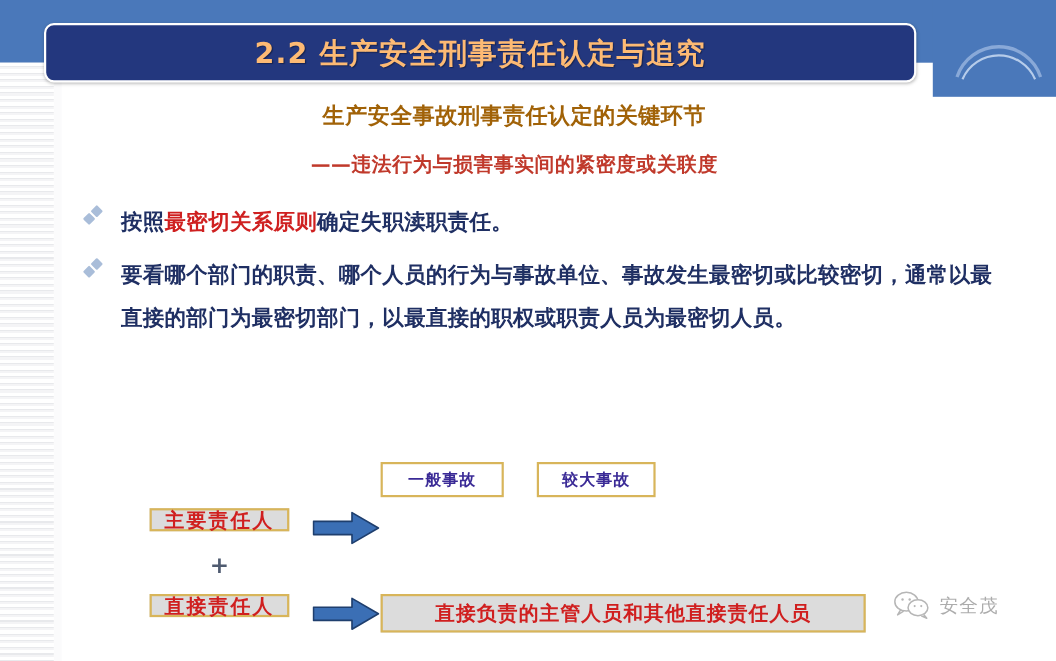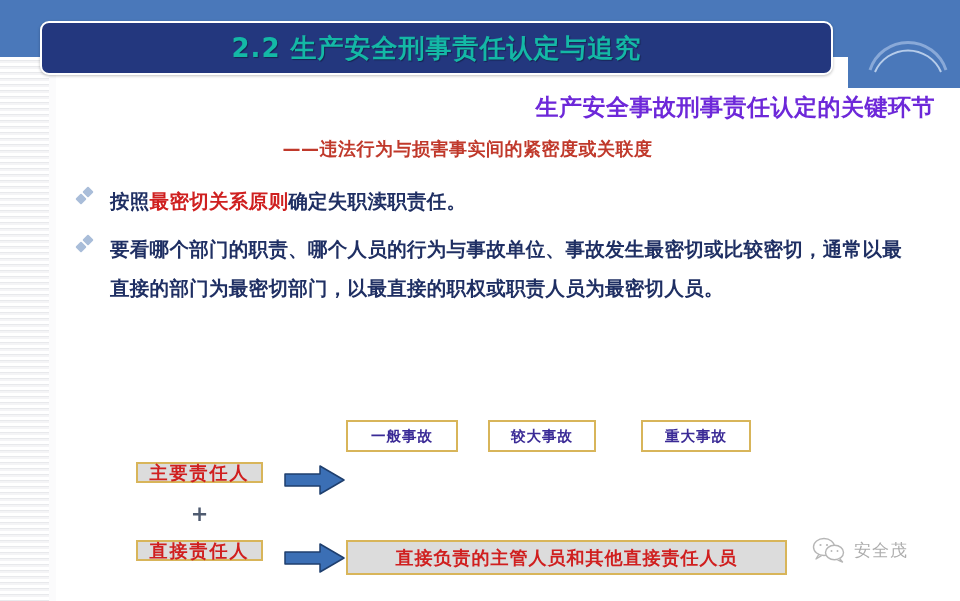--- a/index.html
+++ b/index.html
@@ -67,36 +67,36 @@
     width: 793px; height: 54px;
     background: #23377e;
     border: 2px solid #ffffff;
     border-radius: 9px;
     box-shadow: 0 1px 3px rgba(0,0,0,.25);
     display: flex;
     align-items: center;
     justify-content: center;
   }
   .title-text {
-    color: #14b8a6;
+    color: #fdba74;
     font-size: 26px;
     font-weight: bold;
     letter-spacing: 1px;
     white-space: nowrap;
     text-shadow: 1px 1px 1px rgba(0,0,0,.35);
   }
 
   
   .subtitle-1 {
     position: absolute;
     left: 0; top: 92px;
     width: 935px;
-    text-align: right;
-    color: #6d28d9;
-    font-size: 23px;
+    text-align: center;
+    color: #a16207;
+    font-size: 20px;
     font-weight: bold;
     letter-spacing: .5px;
   }
   .subtitle-2 {
     position: absolute;
     left: 0; top: 137px;
     width: 935px;
     text-align: center;
     color: #c0392b;
     font-size: 18px;
@@ -279,21 +279,20 @@
       <div class="bullet-body">要看哪个部门的职责、哪个人员的行为与事故单位、事故发生最密切或比较密切，通常以最直接的部门为最密切部门，以最直接的职权或职责人员为最密切人员。</div>
     </div>
 
 
   </div>
 
   <div class="diagram">
 
     <div class="chip c1">一般事故</div>
     <div class="chip c2">较大事故</div>
-    <div class="chip c3">重大事故</div>
 
     <div class="lbox l1">主要责任人</div>
     <div class="plus">+</div>
     <div class="lbox l2">直接责任人</div>
 
     <svg class="arrow a1" viewBox="0 0 62 32">
       <path d="M1 10 L36 10 L36 2 L60 16 L36 30 L36 22 L1 22 Z" fill="#3b6fb5" stroke="#1f3f6e" stroke-width="1.5" stroke-linejoin="round"></path>
     </svg>
     <svg class="arrow a2" viewBox="0 0 62 32">
       <path d="M1 10 L36 10 L36 2 L60 16 L36 30 L36 22 L1 22 Z" fill="#3b6fb5" stroke="#1f3f6e" stroke-width="1.5" stroke-linejoin="round"></path>

